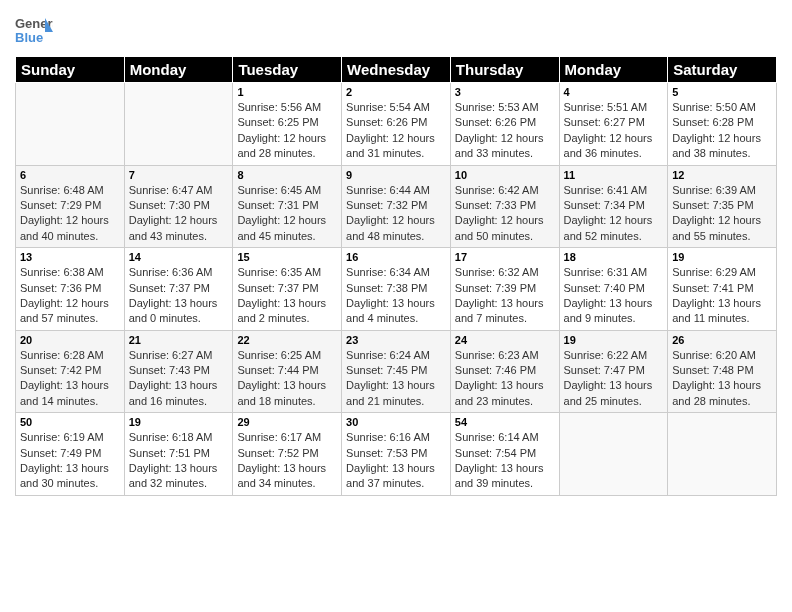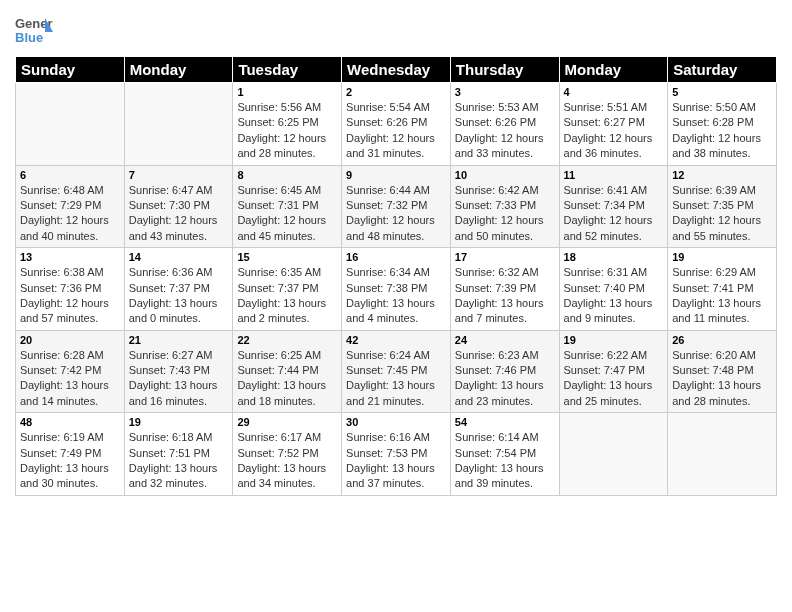--- a/index.html
+++ b/index.html
@@ -201,39 +201,39 @@
           </td>
           <td>
             <div class="day-num">21</div>
             <div class="day-info">Sunrise: 6:27 AM<br>Sunset: 7:43 PM<br>Daylight: 13 hours and 16 minutes.</div>
           </td>
           <td>
             <div class="day-num">22</div>
             <div class="day-info">Sunrise: 6:25 AM<br>Sunset: 7:44 PM<br>Daylight: 13 hours and 18 minutes.</div>
           </td>
           <td>
-            <div class="day-num">42</div>
+            <div class="day-num">23</div>
             <div class="day-info">Sunrise: 6:24 AM<br>Sunset: 7:45 PM<br>Daylight: 13 hours and 21 minutes.</div>
           </td>
           <td>
             <div class="day-num">24</div>
             <div class="day-info">Sunrise: 6:23 AM<br>Sunset: 7:46 PM<br>Daylight: 13 hours and 23 minutes.</div>
           </td>
           <td>
             <div class="day-num">19</div>
             <div class="day-info">Sunrise: 6:22 AM<br>Sunset: 7:47 PM<br>Daylight: 13 hours and 25 minutes.</div>
           </td>
           <td>
             <div class="day-num">26</div>
             <div class="day-info">Sunrise: 6:20 AM<br>Sunset: 7:48 PM<br>Daylight: 13 hours and 28 minutes.</div>
           </td>
         </tr>
         <tr>
           <td>
-            <div class="day-num">48</div>
+            <div class="day-num">50</div>
             <div class="day-info">Sunrise: 6:19 AM<br>Sunset: 7:49 PM<br>Daylight: 13 hours and 30 minutes.</div>
           </td>
           <td>
             <div class="day-num">19</div>
             <div class="day-info">Sunrise: 6:18 AM<br>Sunset: 7:51 PM<br>Daylight: 13 hours and 32 minutes.</div>
           </td>
           <td>
             <div class="day-num">29</div>
             <div class="day-info">Sunrise: 6:17 AM<br>Sunset: 7:52 PM<br>Daylight: 13 hours and 34 minutes.</div>
           </td>

